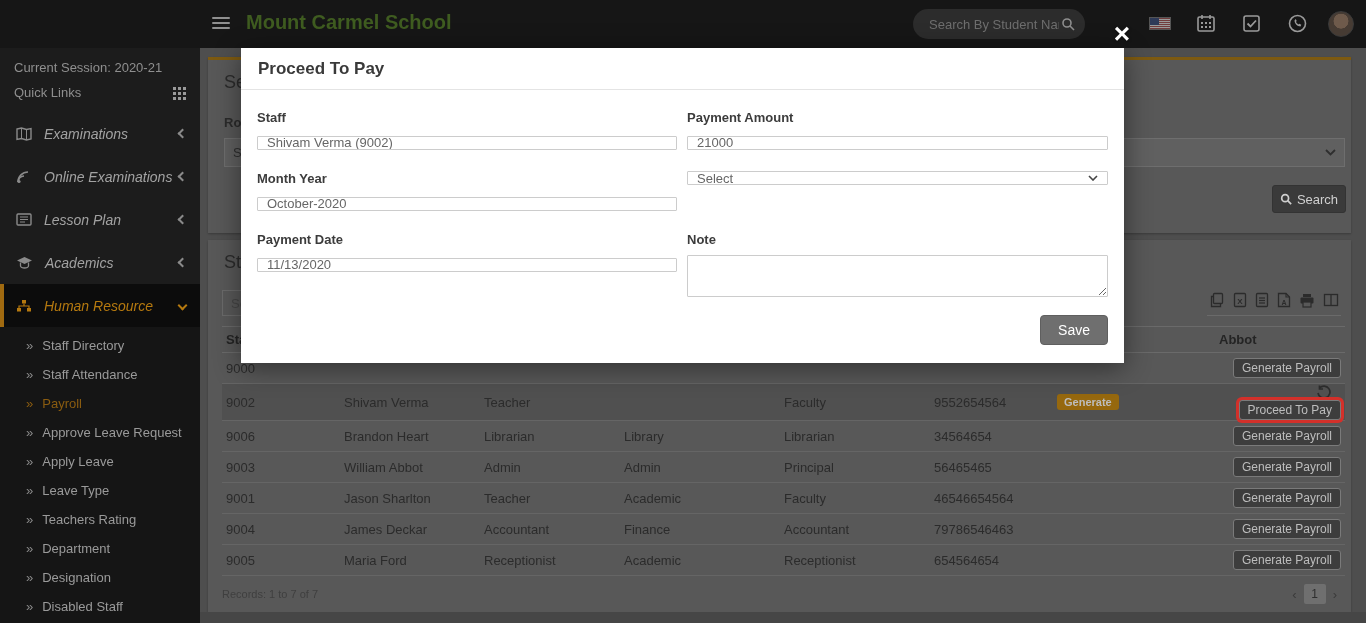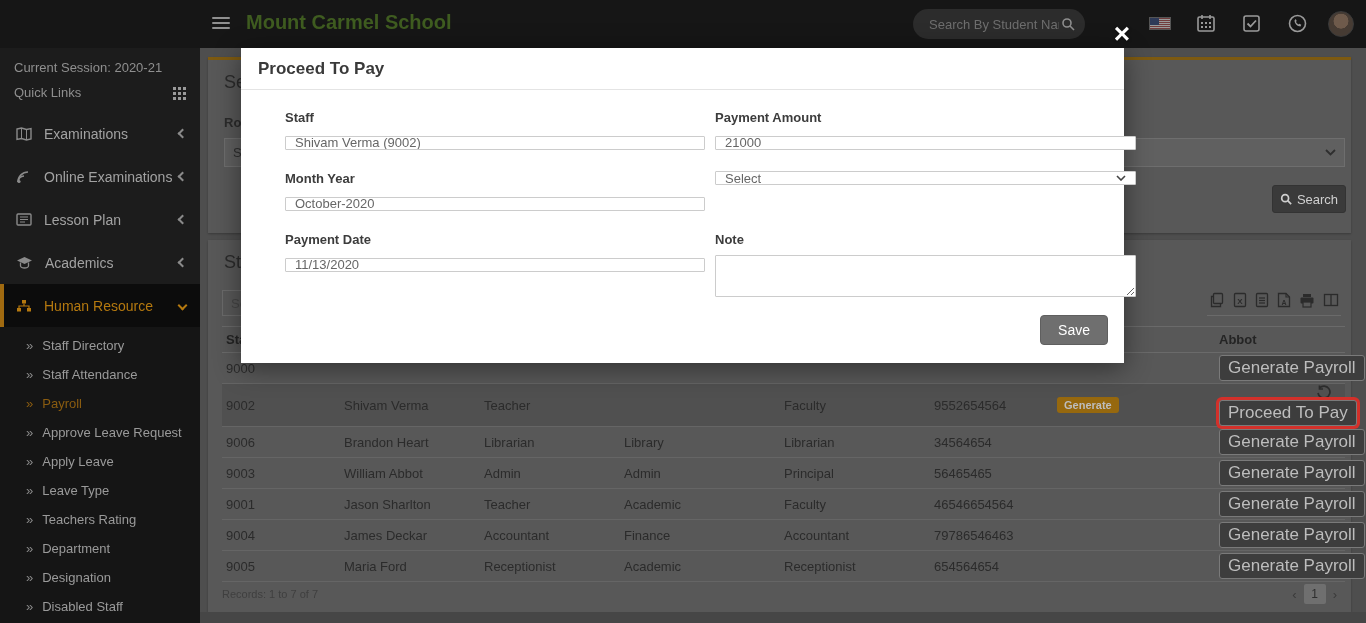--- a/index.html
+++ b/index.html
@@ -28,21 +28,21 @@
   .avatar{position:absolute;left:1328px;top:11px;width:26px;height:26px;border-radius:50%;
           background:radial-gradient(circle at 50% 38%,#6e5a4b 0 38%,#463b33 40% 100%);border:1px solid #3a3a3a;}
 
   
   .sidebar{position:absolute;left:0;top:48px;width:200px;height:575px;background:#1c1c1c;}
   .session{padding:12px 14px 0 14px;font-size:13px;color:#8f8f8f;}
   .quicklinks{padding:10px 14px 12px 14px;font-size:13px;color:#8f8f8f;display:flex;
               align-items:flex-end;justify-content:space-between;cursor:pointer;}
   .menu-item{height:43px;display:flex;align-items:center;padding:0 14px 0 16px;color:#a2a2a2;
              font-size:14px;cursor:pointer;position:relative;}
-  .menu-item .mi-label{margin-left:12px;flex:1;}
+  .menu-item .mi-label{margin-left:12px;flex:1;font-style:italic;}
   .menu-item.active{background:#0c0c0c;color:#b5790f;border-left:4px solid #a06a10;padding-left:12px;}
   .chev{width:7px;height:7px;border-right:2px solid #8a8a8a;border-bottom:2px solid #8a8a8a;display:inline-block;}
   .chev.left{transform:rotate(135deg);}
   .chev.down{transform:rotate(45deg);border-color:#b5790f;}
   .submenu{background:#151515;padding:4px 0 6px 0;}
   .sub-item{height:29px;display:flex;align-items:center;padding:0 14px 0 26px;color:#9a9a9a;
             font-size:13px;cursor:pointer;}
   .sub-item .arr{color:#8a8a8a;margin-right:9px;font-size:13px;}
   .sub-item.active{color:#8a5c10;}
   .sub-item.active .arr{color:#8a5c10;}
@@ -69,39 +69,39 @@
 
   table.grid{position:absolute;left:14px;top:86px;width:1123px;border-collapse:collapse;table-layout:fixed;}
   table.grid th{font-size:13px;font-weight:bold;color:#242424;text-align:left;height:26px;
                 border-top:1px solid #6a6a6a;border-bottom:1px solid #6a6a6a;padding:0 4px;}
   table.grid td{font-size:13px;color:#2b2b2b;height:31px;border-bottom:1px solid #656565;padding:0 4px;}
   table.grid tr.sel td{background:#505050;}
   th.col-action,td.col-action{text-align:right;}
   .badge{display:inline-block;background:#96680e;color:#bdbdbd;font-size:11px;font-weight:bold;
          padding:2px 7px;border-radius:3px;}
   .btn-row{display:inline-block;background:#3d3d3d;border:1px solid #7a7a7a;border-radius:3px;
-           color:#bdbdbd;font-size:17px;padding:2px 8px;cursor:pointer;white-space:nowrap;}
+           color:#bdbdbd;font-size:12px;padding:2px 8px;cursor:pointer;white-space:nowrap;}
   .btn-row.danger{box-shadow:0 0 0 3px #d3302a;}
   .undo{color:#2b2b2b;margin-right:10px;cursor:pointer;vertical-align:middle;display:inline-flex;}
   .records{position:absolute;left:14px;bottom:12px;font-size:11px;color:#3f3f3f;}
   .pager{position:absolute;right:14px;bottom:8px;display:flex;align-items:center;gap:7px;
          font-size:13px;color:#3a3a3a;}
   .pager .pg{width:22px;height:20px;background:#6f6f6f;color:#2e2e2e;font-size:12px;
              display:flex;align-items:center;justify-content:center;border-radius:2px;cursor:pointer;}
   .pager .pchev{cursor:pointer;}
   .footer-strip{position:absolute;left:200px;top:612px;width:1166px;height:11px;background:#464646;}
 
   
   .modal{position:absolute;left:241px;top:48px;width:883px;background:#ffffff;z-index:50;
          box-shadow:0 5px 25px rgba(0,0,0,.45);}
   .modal-header{height:42px;border-bottom:1px solid #e4e4e4;display:flex;align-items:center;padding:0 17px;}
   .modal-title{font-size:17px;color:#3a3a3a;font-weight:bold;}
   .modal-close{position:absolute;top:-28px;right:-6px;color:#fff;font-size:28px;font-weight:bold;
                line-height:1;cursor:pointer;text-shadow:0 1px 3px rgba(0,0,0,.6);}
-  .modal-body{padding:20px 16px 18px 16px;margin-left:28px;}
+  .modal-body{padding:20px 16px 18px 16px;}
   .fgrid{display:grid;grid-template-columns:420px 421px;column-gap:10px;row-gap:20px;}
   .flabel{font-size:13px;font-weight:bold;color:#3c3c3c;margin-bottom:8px;}
   .flabel .req{color:#d9534f;margin-left:3px;}
   .fctl{width:100%;height:14px;border:1px solid #ccc;border-radius:1px;padding:0 9px;font-size:13px;
         color:#666;font-family:inherit;background:#fff;outline:none;}
   .fselect{display:flex;align-items:center;cursor:pointer;}
   .fselect .sp{flex:1;}
   textarea.fctl{height:42px;padding-top:5px;resize:both;}
   .save-row{margin-top:14px;text-align:right;}
   .btn-save{background:#6f6f6f;border:1px solid #5f5f5f;border-radius:4px;color:#fff;

